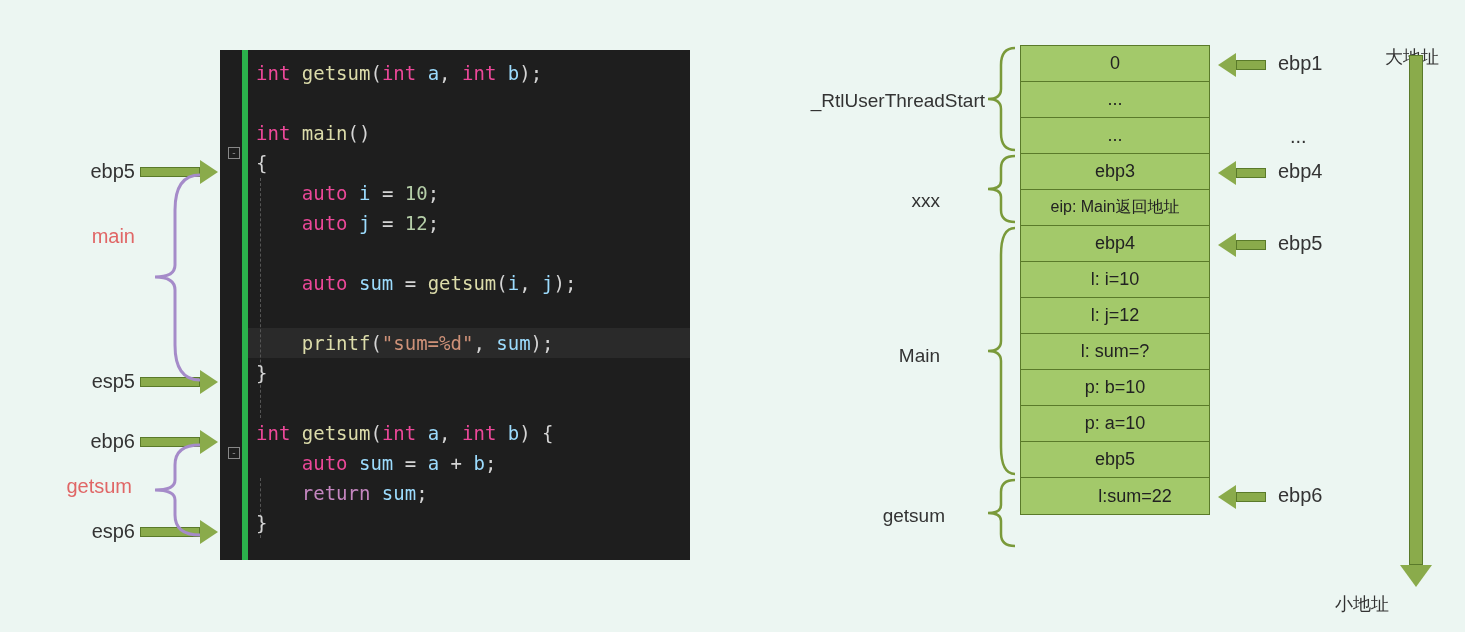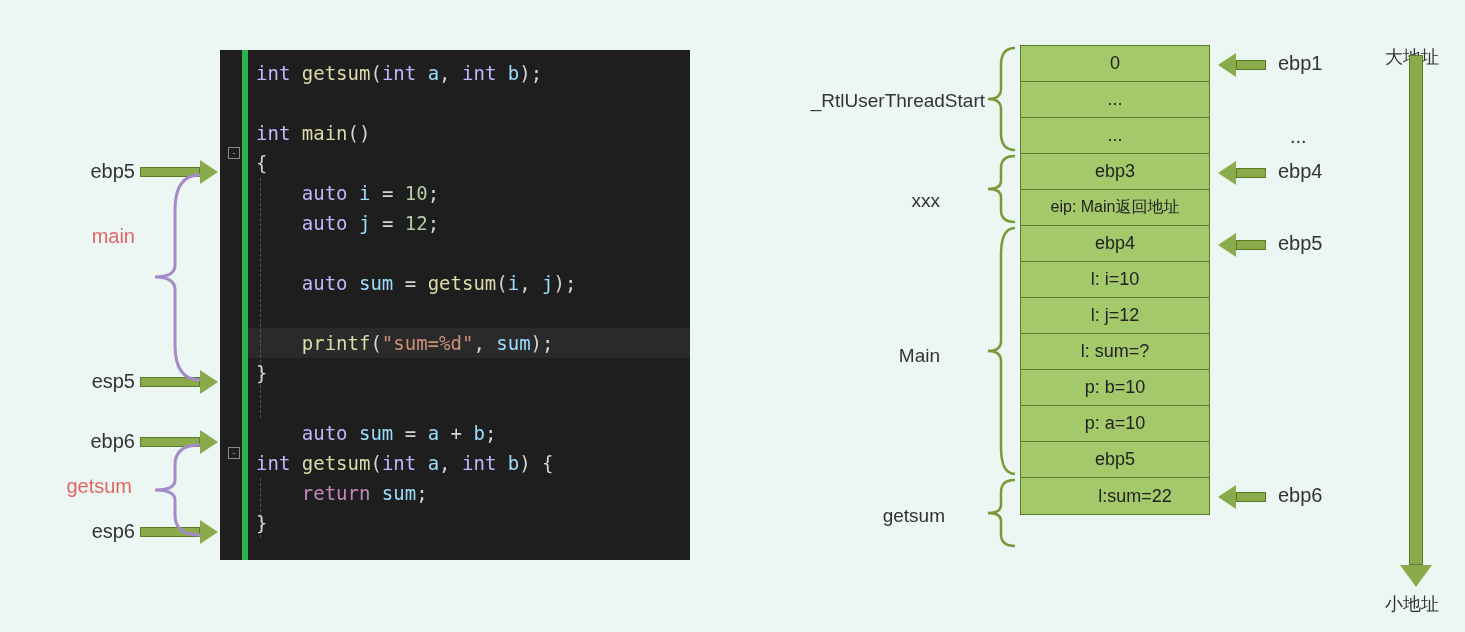--- a/index.html
+++ b/index.html
@@ -29,21 +29,21 @@
   .code-area {
     flex: 1;
     padding: 8px 0 8px 8px;
     font-family: Consolas, monospace;
     font-size: 19px;
     line-height: 30px;
     color: #d4d4d4;
     position: relative;
   }
   .code-line { white-space: pre; height: 30px; }
-  .kw { color: #c4b5fd; }
+  .kw { color: #ec4899; }
   .func { color: #dcdcaa; }
   .param { color: #9cdcfe; }
   .var { color: #9cdcfe; }
   .str { color: #ce9178; }
   .num { color: #b5cea8; }
   .ret { color: #c586c0; }
   .punc { color: #d4d4d4; }
   .highlight-line {
     position: absolute;
     left: 0; right: 0;
@@ -196,22 +196,22 @@
     <div class="code-line"><span class="kw">int</span> <span class="func">main</span><span class="punc">()</span></div>
     <div class="code-line"><span class="punc">{</span></div>
     <div class="code-line">    <span class="kw">auto</span> <span class="var">i</span> <span class="punc">=</span> <span class="num">10</span><span class="punc">;</span></div>
     <div class="code-line">    <span class="kw">auto</span> <span class="var">j</span> <span class="punc">=</span> <span class="num">12</span><span class="punc">;</span></div>
     <div class="code-line"> </div>
     <div class="code-line">    <span class="kw">auto</span> <span class="var">sum</span> <span class="punc">=</span> <span class="func">getsum</span><span class="punc">(</span><span class="var">i</span><span class="punc">, </span><span class="var">j</span><span class="punc">);</span></div>
     <div class="code-line"> </div>
     <div class="code-line">    <span class="func">printf</span><span class="punc">(</span><span class="str">"sum=%d"</span><span class="punc">, </span><span class="var">sum</span><span class="punc">);</span></div>
     <div class="code-line"><span class="punc">}</span></div>
     <div class="code-line"> </div>
+    <div class="code-line"><span class="kw">int</span> <span class="func">getsum</span><span class="punc">(</span><span class="kw">int</span> <span class="param">a</span><span class="punc">, </span><span class="kw">int</span> <span class="param">b</span><span class="punc">) {</span></div>
     <div class="code-line">    <span class="kw">auto</span> <span class="var">sum</span> <span class="punc">=</span> <span class="var">a</span> <span class="punc">+</span> <span class="var">b</span><span class="punc">;</span></div>
-    <div class="code-line"><span class="kw">int</span> <span class="func">getsum</span><span class="punc">(</span><span class="kw">int</span> <span class="param">a</span><span class="punc">, </span><span class="kw">int</span> <span class="param">b</span><span class="punc">) {</span></div>
     <div class="code-line">    <span class="ret">return</span> <span class="var">sum</span><span class="punc">;</span></div>
     <div class="code-line"><span class="punc">}</span></div>
   </div>
 </div>
 
 <div class="left-label" style="left:75px; top:160px; width:60px;">ebp5</div>
 <div class="left-label red" style="left:75px; top:225px; width:60px;">main</div>
 <div class="left-label" style="left:75px; top:370px; width:60px;">esp5</div>
 <div class="left-label" style="left:75px; top:430px; width:60px;">ebp6</div>
 <div class="left-label red" style="left:52px; top:475px; width:80px;">getsum</div>
@@ -301,13 +301,13 @@
     <div class="head"></div>
     <div class="shaft" style="width:30px;"></div>
   </div>
 <div class="right-label" style="left:1278px; top:484px;">ebp6</div>
 
 <div class="addr-label" style="left:1385px; top:22px;margin-top:23px;">大地址</div>
 <div class="big-arrow">
   <div class="vshaft"></div>
   <div class="vhead"></div>
 </div>
-<div class="addr-label" style="left:1385px; top:592px;">小地址</div>
+<div class="addr-label" style="left:1335px; top:592px;">小地址</div>
 
 </body></html>

